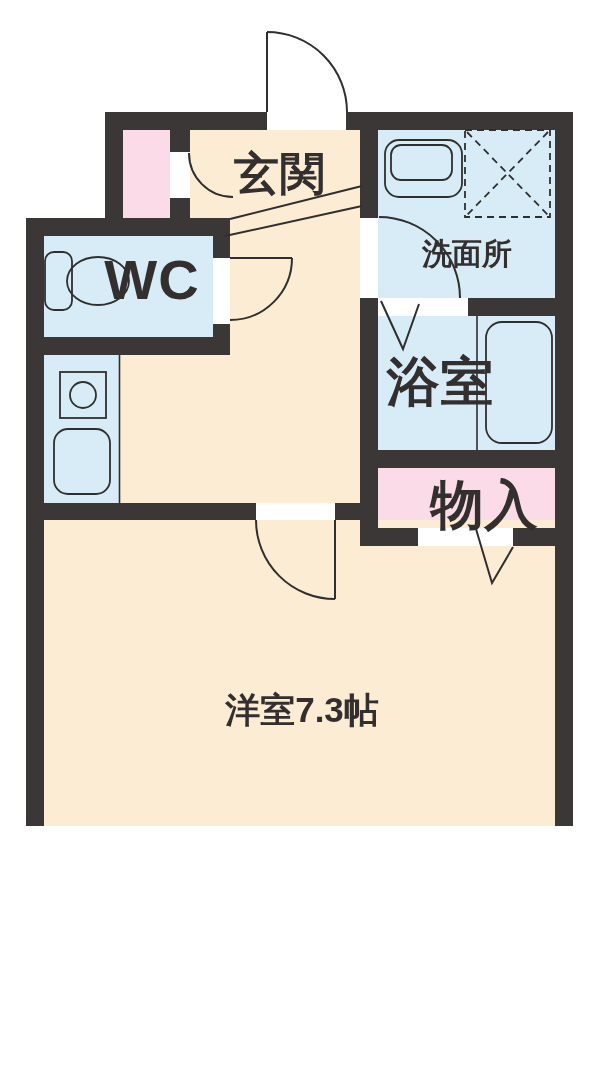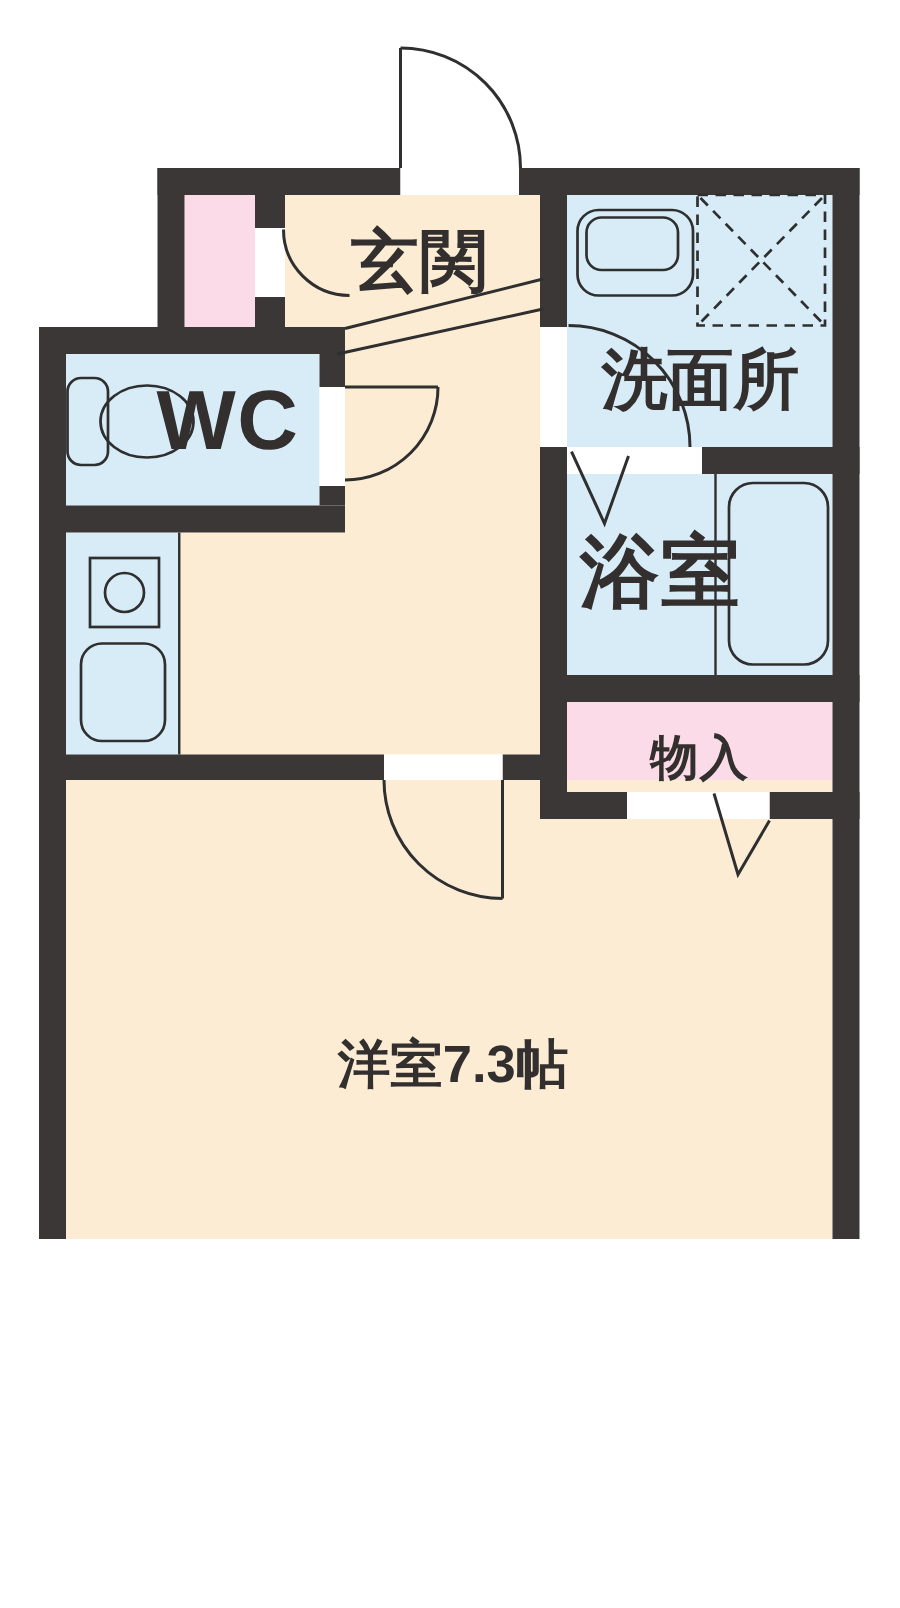--- a/index.html
+++ b/index.html
@@ -15,23 +15,23 @@
   .balcony{position:absolute;background:#fff;z-index:1;}
   .b-outer{left:28px;top:905px;width:543px;height:140px;
            border-left:2px solid #1f1f1f;border-right:2px solid #1f1f1f;border-bottom:2px solid #1f1f1f;}
   .b-inner{left:44px;top:905px;width:512px;height:125px;
            border-left:2px solid #2a2a2a;border-right:2px solid #2a2a2a;border-bottom:2px solid #2a2a2a;}
   svg.lines{position:absolute;left:0;top:0;z-index:4;pointer-events:none;}
   .label{position:absolute;z-index:5;color:#332f2e;text-align:center;font-weight:600;
          white-space:nowrap;letter-spacing:1px;}
   .lbl-genkan{left:198px;top:148px;width:164px;line-height:52px;font-size:45px;}
   .lbl-wc{left:102px;top:257px;width:100px;line-height:46px;font-size:56px;font-weight:700;}
-  .lbl-senmen{left:379px;top:229px;width:176px;line-height:50px;font-size:44px;letter-spacing:0;}
+  .lbl-senmen{left:379px;top:229px;width:176px;line-height:50px;font-size:30px;letter-spacing:0;}
   .lbl-bath{left:378px;top:357px;width:125px;line-height:50px;font-size:53px;}
-  .lbl-mono{left:378px;top:481px;width:177px;line-height:48px;font-size:32px;}
+  .lbl-mono{left:396px;top:481px;width:177px;line-height:48px;font-size:53px;}
   .lbl-main{left:118px;top:681px;width:368px;line-height:58px;font-size:35px;letter-spacing:0;}
 </style>
 </head>
 <body>
 
 <div class="plan">
 
   <div class="room storage" style="left:123px;top:130px;width:47px;height:88px;"></div>
   <div class="room floor" style="left:190px;top:130px;width:170px;height:88px;"></div>
   <div class="room floor" style="left:230px;top:218px;width:130px;height:285px;"></div>

